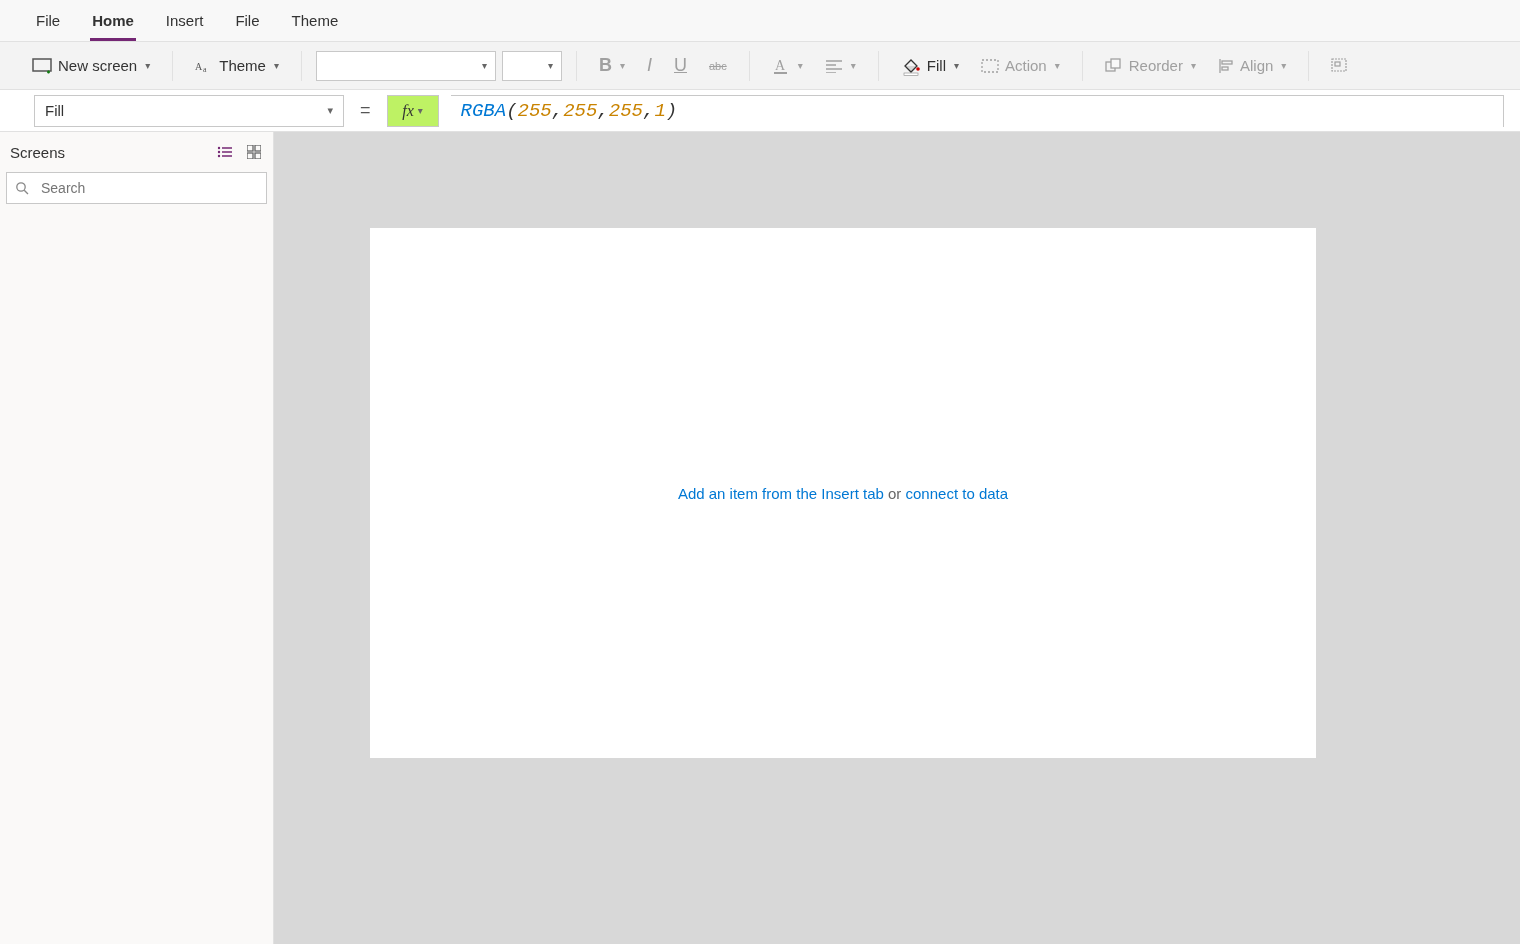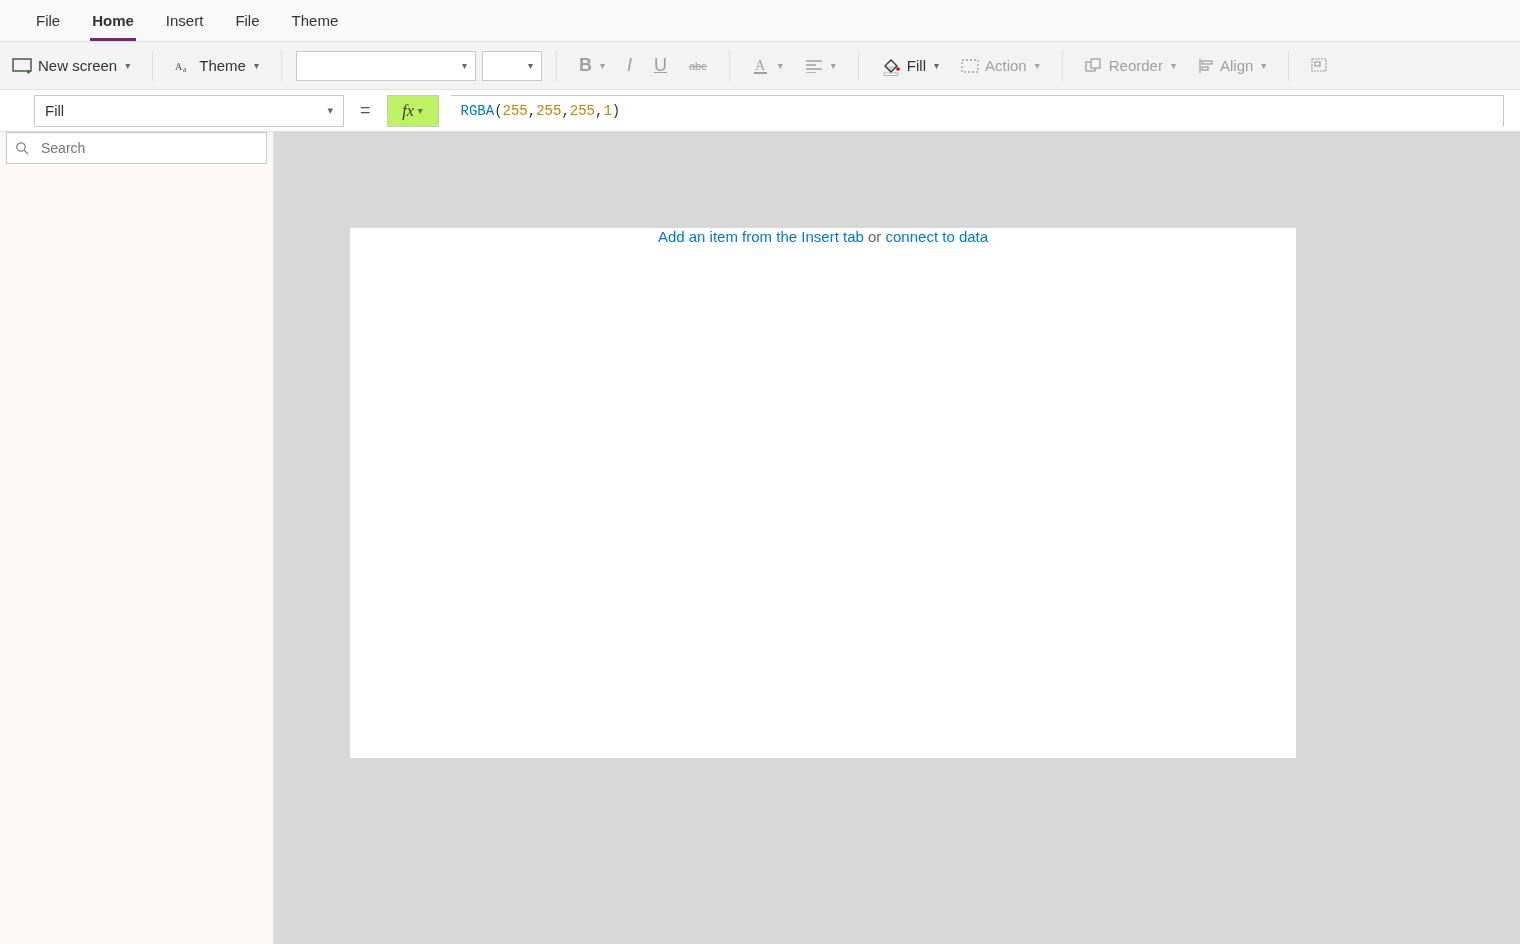--- a/index.html
+++ b/index.html
@@ -52,21 +52,21 @@
     left: 14px; right: 14px; bottom: 0;
     height: 3px;
     background: var(--accent);
   }
 
   
   .ribbon {
     height: 48px;
     display: flex;
     align-items: center;
-    padding: 0 4px;
+    padding: 0 24px;
     background: var(--bg-ribbon);
     border-bottom: 1px solid var(--border-light);
     gap: 6px;
   }
   .ribbon .sep {
     width: 1px; height: 30px;
     background: var(--border-light);
     margin: 0 8px;
   }
   .rbtn {
@@ -124,21 +124,22 @@
   .fx-box .chev { font-size: 10px; color: #666; }
   .formula-input {
     flex: 1;
     height: 32px;
     border-top: 1px solid var(--border-med);
     border-right: 1px solid var(--border-med);
     background: #fff;
     display: flex; align-items: center;
     padding: 0 10px;
     font-family: Consolas, "Courier New", monospace;
-    font-size: 14px;
+    font-size: 19px;
+    font-style: italic;
   }
   .tok-fn { color: #0078d4; }
   .tok-paren { color: #333; }
   .tok-num { color: #c98300; }
   .tok-comma { color: #333; }
 
   
   .body-split {
     display: flex;
     height: calc(944px - 42px - 48px - 42px);
@@ -186,24 +187,24 @@
   }
 
   
   .canvas-area {
     flex: 1;
     background: var(--bg-canvas-area);
     position: relative;
   }
   .canvas {
     position: absolute;
-    left: 76px; top: 96px;
+    left: 96px; top: 96px;
     width: 946px; height: 530px;
     background: #fff;
-    display: flex; align-items: flex-start; justify-content: center;
+    display: flex; align-items: center; justify-content: center;
   }
   .canvas-hint {
     font-size: 15px;
   }
   .canvas-hint a { color: var(--text-link); text-decoration: none; cursor: pointer; }
   .canvas-hint .or { color: #666; }
 </style>
 </head>
 <body>
 
@@ -369,20 +370,43 @@
       <span class="tok-num">255</span>
       <span class="tok-comma">, </span>
       <span class="tok-num">1</span>
       <span class="tok-paren">)</span>
   </div>
 </div>
 
 <div class="body-split">
 
   <div class="tree-pane">
+    <div class="tree-header">
+      <span>Screens</span>
+      <span class="right-icons">
+        <span class="ico active-icon">
+          <svg width="16" height="14" viewBox="0 0 16 14">
+            <circle cx="2" cy="3" r="1.2" fill="currentColor"></circle>
+            <line x1="5" y1="3" x2="15" y2="3" stroke="currentColor" stroke-width="1.5"></line>
+            <circle cx="2" cy="7" r="1.2" fill="currentColor"></circle>
+            <line x1="5" y1="7" x2="15" y2="7" stroke="currentColor" stroke-width="1.5"></line>
+            <circle cx="2" cy="11" r="1.2" fill="currentColor"></circle>
+            <line x1="5" y1="11" x2="15" y2="11" stroke="currentColor" stroke-width="1.5"></line>
+          </svg>
+        </span>
+        <span class="ico">
+          <svg width="14" height="14" viewBox="0 0 14 14">
+            <rect x="0" y="0" width="6" height="6" fill="none" stroke="currentColor" stroke-width="1.3"></rect>
+            <rect x="8" y="0" width="6" height="6" fill="none" stroke="currentColor" stroke-width="1.3"></rect>
+            <rect x="0" y="8" width="6" height="6" fill="none" stroke="currentColor" stroke-width="1.3"></rect>
+            <rect x="8" y="8" width="6" height="6" fill="none" stroke="currentColor" stroke-width="1.3"></rect>
+          </svg>
+        </span>
+      </span>
+    </div>
     <div class="tree-search">
       <span class="ico">
         <svg width="14" height="14" viewBox="0 0 14 14">
           <circle cx="6" cy="6" r="4.2" fill="none" stroke="#888" stroke-width="1.3"></circle>
           <line x1="9.2" y1="9.2" x2="13" y2="13" stroke="#888" stroke-width="1.3"></line>
         </svg>
       </span>
       <input type="text" placeholder="Search" style="">
     </div>
   </div>

